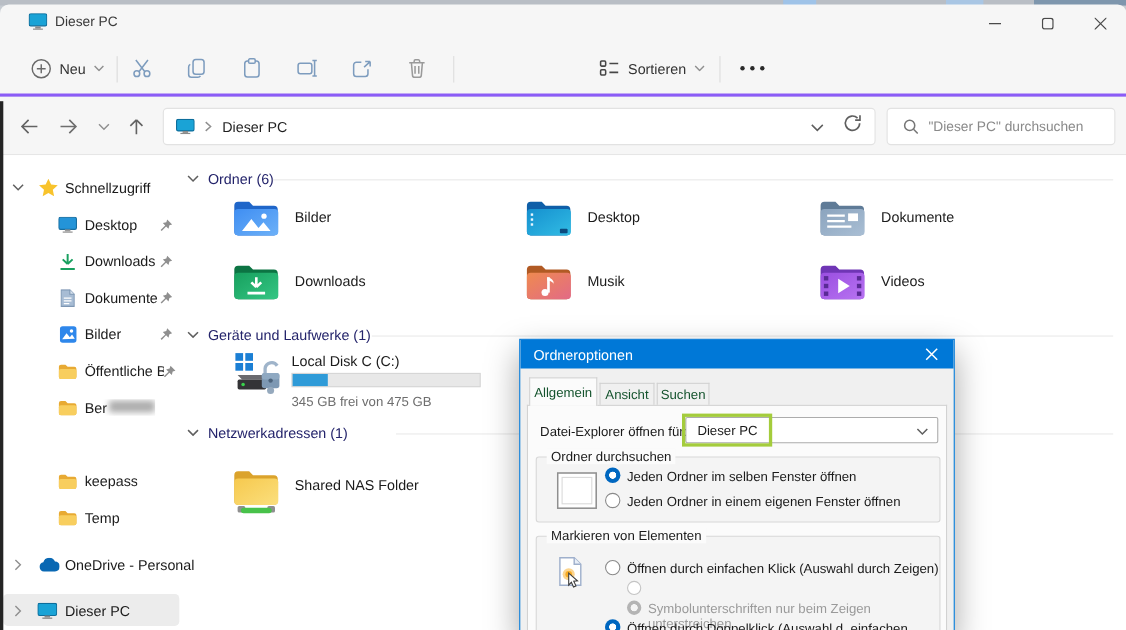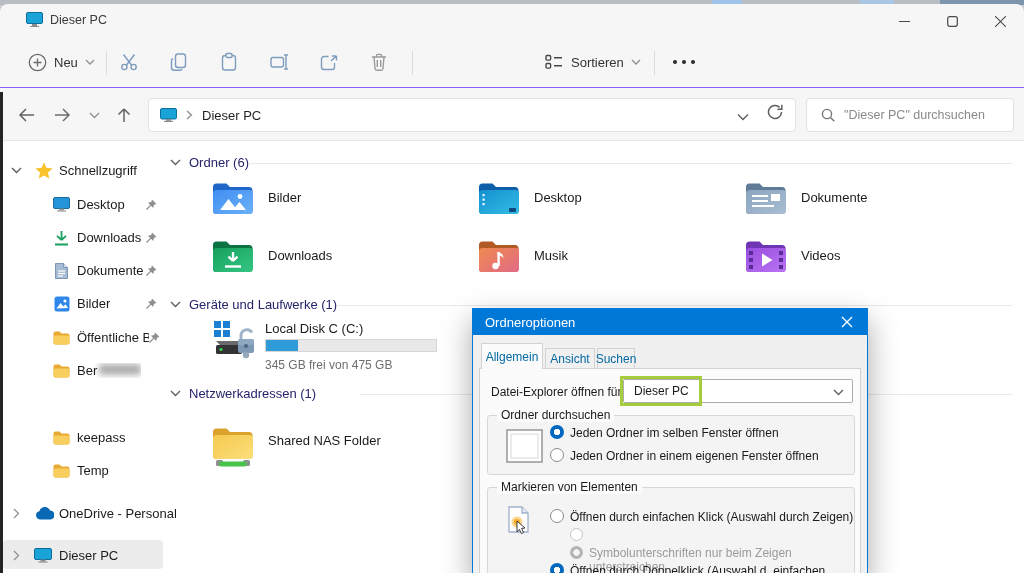--- a/index.html
+++ b/index.html
@@ -17,21 +17,21 @@
   #window { top:4px; left:0; width:1024px; height:569px; background:#f6f6f6;
             border-radius:8px 8px 0 0; overflow:hidden; }
   #left-edge { left:0; top:88px; width:3px; height:481px; background:#242424; z-index:5; }
 
   
   #titlebar { top:0; left:0; right:0; height:32px; }
   #title-text { left:50px; top:9px; font-size:12.5px; color:#3a3a3a; }
   .winbtn { top:6px; width:40px; height:22px; display:flex; align-items:center; justify-content:center; }
 
   
-  #toolbar { top:32px; left:0; right:0; height:52px; border-bottom:1px solid #8b5cf6; }
+  #toolbar { top:32px; left:0; right:0; height:52px; border-bottom:3px solid #8b5cf6; }
   .tbtn { display:flex; align-items:center; gap:7px; height:36px; top:8px; padding:0 6px; border-radius:4px; }
   .tlabel { font-size:13px; color:#333; }
   .tdiv { top:15px; width:1px; height:24px; background:#dcdcdc; }
 
   
   #addressrow { top:84px; left:0; right:0; height:53px; border-bottom:1px solid #e6e6e6; background:#f6f6f6; }
   .navbtn { top:14px; width:28px; height:26px; display:flex; align-items:center; justify-content:center; }
   #addressbox { left:148px; top:10px; width:648px; height:34px; background:#fff; border:1px solid #e2e2e2; border-radius:4px; display:flex; align-items:center; }
   #searchbox { left:806px; top:10px; width:208px; height:34px; background:#fff; border:1px solid #e2e2e2; border-radius:4px; display:flex; align-items:center; gap:9px; padding-left:14px; }
   #search-placeholder { font-size:12.5px; color:#8a8a8a; }
@@ -60,25 +60,25 @@
   
   .chev { stroke:#5f5f5f; stroke-width:1.4; fill:none; }
   .chev-light { stroke:#8f8f8f; stroke-width:1.3; fill:none; }
 
   
   #dialog { left:472px; top:304px; width:396px; height:269px; background:#f0f0f0;
             border:1px solid #0078d7; box-shadow:0 12px 28px rgba(0,0,0,.35); z-index:10; overflow:hidden; }
   #dlg-title { top:0; left:0; right:0; height:26px; background:#0078d7; display:flex; align-items:center; padding-left:12px; }
   #dlg-title-text { color:#fff; font-size:13px; }
   #dlg-close { position:absolute; right:8px; top:4px; width:24px; height:18px; display:flex; align-items:center; justify-content:center; }
-  .tab { position:absolute; font-size:12px; color:#0369a1; display:flex; align-items:center; justify-content:center;
+  .tab { position:absolute; font-size:12px; color:#14532d; display:flex; align-items:center; justify-content:center;
          border:1px solid #d2d2d2; border-bottom:none; background:#f0f0f0; }
   #tab-general { left:8px; top:34px; width:62px; height:26px; background:#fbfbfb; z-index:3; }
   #tab-view { left:72px; top:39px; width:50px; height:21px; }
-  #tab-search { left:124px; top:39px; width:38px; height:21px; }
+  #tab-search { left:124px; top:39px; width:48px; height:21px; }
   #tab-panel { left:6px; top:59px; width:382px; height:210px; background:#fbfbfb; border:1px solid #d2d2d2; border-bottom:none; }
   .dlg-text { font-size:12px; color:#1a1a1a; }
   .dlg-text-dis { font-size:12px; color:#9a9a9a; }
   #open-select { left:150px; top:70px; width:230px; height:24px; background:#fff; border:1px solid #acacac; border-radius:2px; display:flex; align-items:center; padding-left:10px; }
   #green-box { left:147px; top:67px; width:82px; height:30px; border:3px solid #a4cc3c; z-index:4; }
   .groupbox { position:absolute; left:14px; width:368px; border:1px solid #d8d8d8; border-radius:3px; background:#f4f4f4; }
   .legend { position:absolute; top:-8px; left:9px; background:#fbfbfb; padding:0 4px; font-size:12px; color:#1a1a1a; }
   .radio { position:absolute; width:14px; height:14px; border-radius:50%; background:#fff; border:1px solid #8a8a8a; }
   .radio.sel { border:none; background:radial-gradient(circle, #fff 0 3px, #0067c0 3.5px); }
   .radio.dis { border:1px solid #c4c4c4; }

